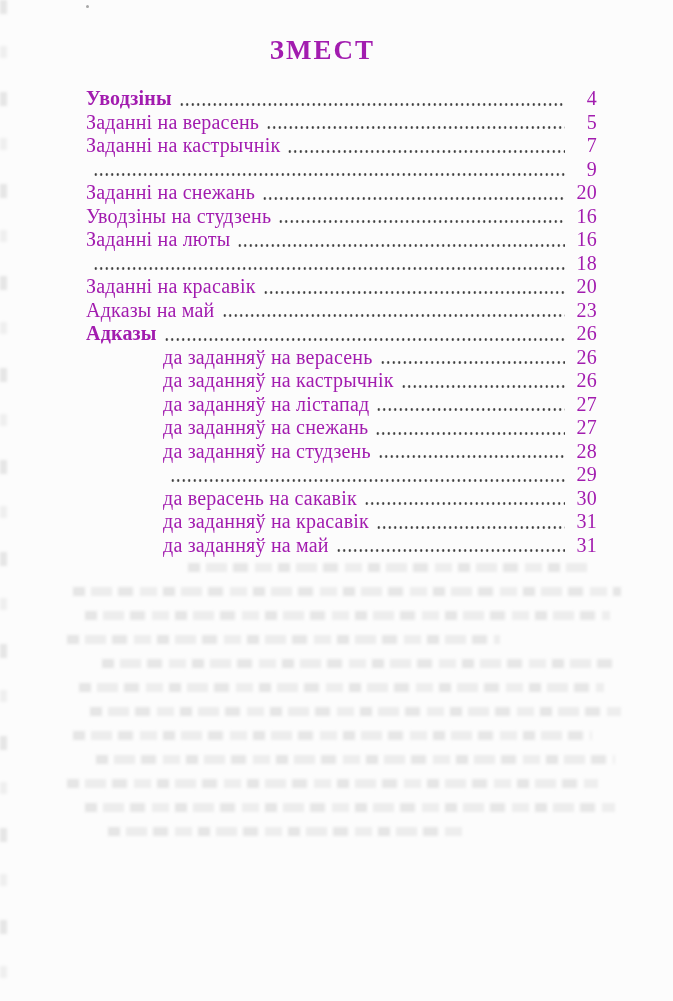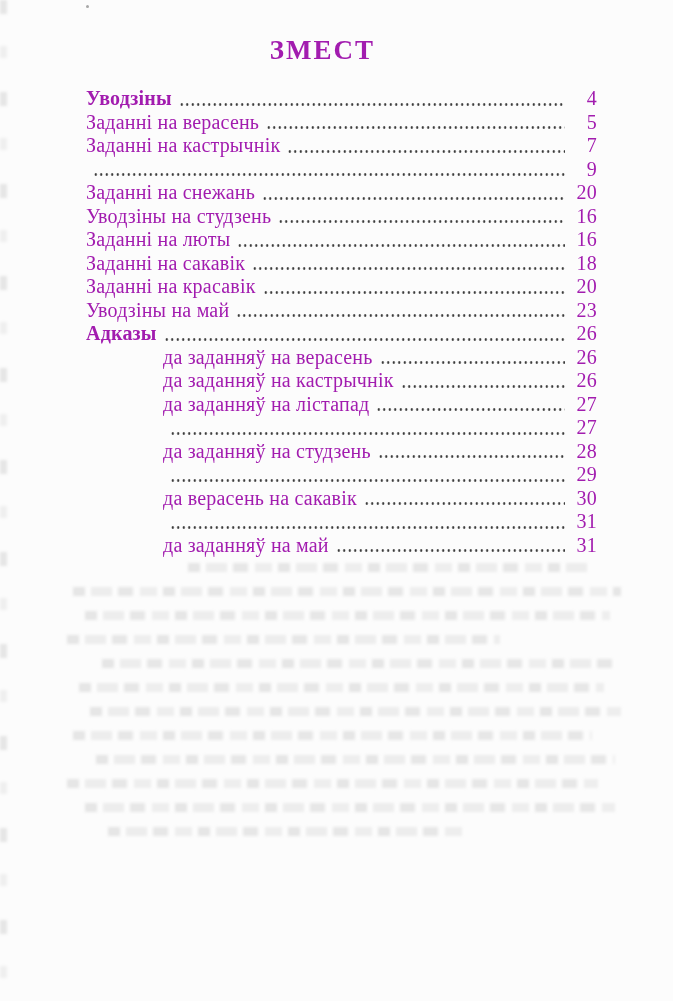--- a/index.html
+++ b/index.html
@@ -135,31 +135,30 @@
       <span class="label">Уводзіны на студзень</span>
       <span class="leader"></span>
       <span class="pagenum">16</span>
     </div>
       <div class="toc-row">
       <span class="label">Заданні на люты</span>
       <span class="leader"></span>
       <span class="pagenum">16</span>
     </div>
       <div class="toc-row">
-      <span class="label">Заданні на сакавік</span>
       <span class="leader"></span>
       <span class="pagenum">18</span>
     </div>
       <div class="toc-row">
       <span class="label">Заданні на красавік</span>
       <span class="leader"></span>
       <span class="pagenum">20</span>
     </div>
       <div class="toc-row">
-      <span class="label">Уводзіны на май</span>
+      <span class="label">Адказы на май</span>
       <span class="leader"></span>
       <span class="pagenum">23</span>
     </div>
       <div class="toc-row bold">
       <span class="label">Адказы</span>
       <span class="leader"></span>
       <span class="pagenum">26</span>
     </div>
       <div class="toc-row indent-1">
       <span class="label">да заданняў на верасень</span>
@@ -170,38 +169,40 @@
       <span class="label">да заданняў на кастрычнік</span>
       <span class="leader"></span>
       <span class="pagenum">26</span>
     </div>
       <div class="toc-row indent-1">
       <span class="label">да заданняў на лістапад</span>
       <span class="leader"></span>
       <span class="pagenum">27</span>
     </div>
       <div class="toc-row indent-1">
+      <span class="label">да заданняў на снежань</span>
       <span class="leader"></span>
       <span class="pagenum">27</span>
     </div>
       <div class="toc-row indent-1">
       <span class="label">да заданняў на студзень</span>
       <span class="leader"></span>
       <span class="pagenum">28</span>
     </div>
       <div class="toc-row indent-1">
       <span class="leader"></span>
       <span class="pagenum">29</span>
     </div>
       <div class="toc-row indent-1">
       <span class="label">да верасень на сакавік</span>
       <span class="leader"></span>
       <span class="pagenum">30</span>
     </div>
       <div class="toc-row indent-1">
+      <span class="label">да заданняў на красавік</span>
       <span class="leader"></span>
       <span class="pagenum">31</span>
     </div>
       <div class="toc-row indent-1">
       <span class="label">да заданняў на май</span>
       <span class="leader"></span>
       <span class="pagenum">31</span>
     </div>
     </div>
 

